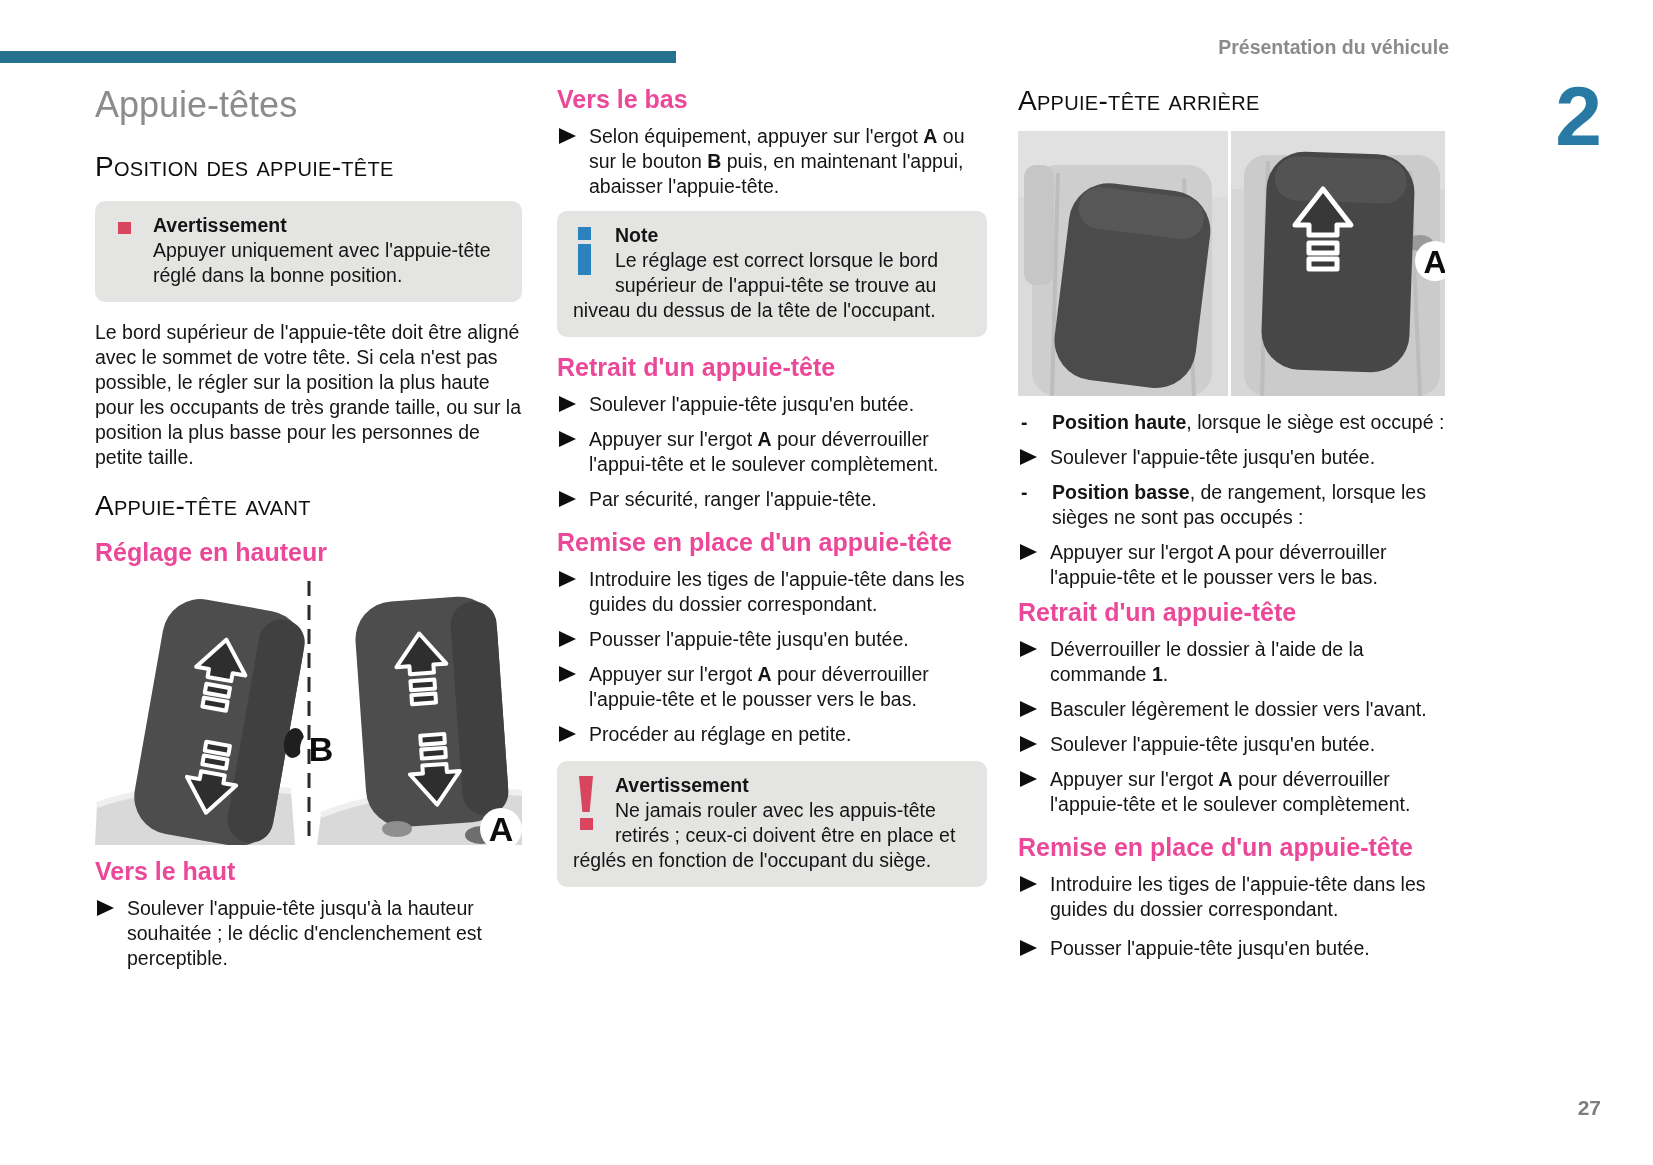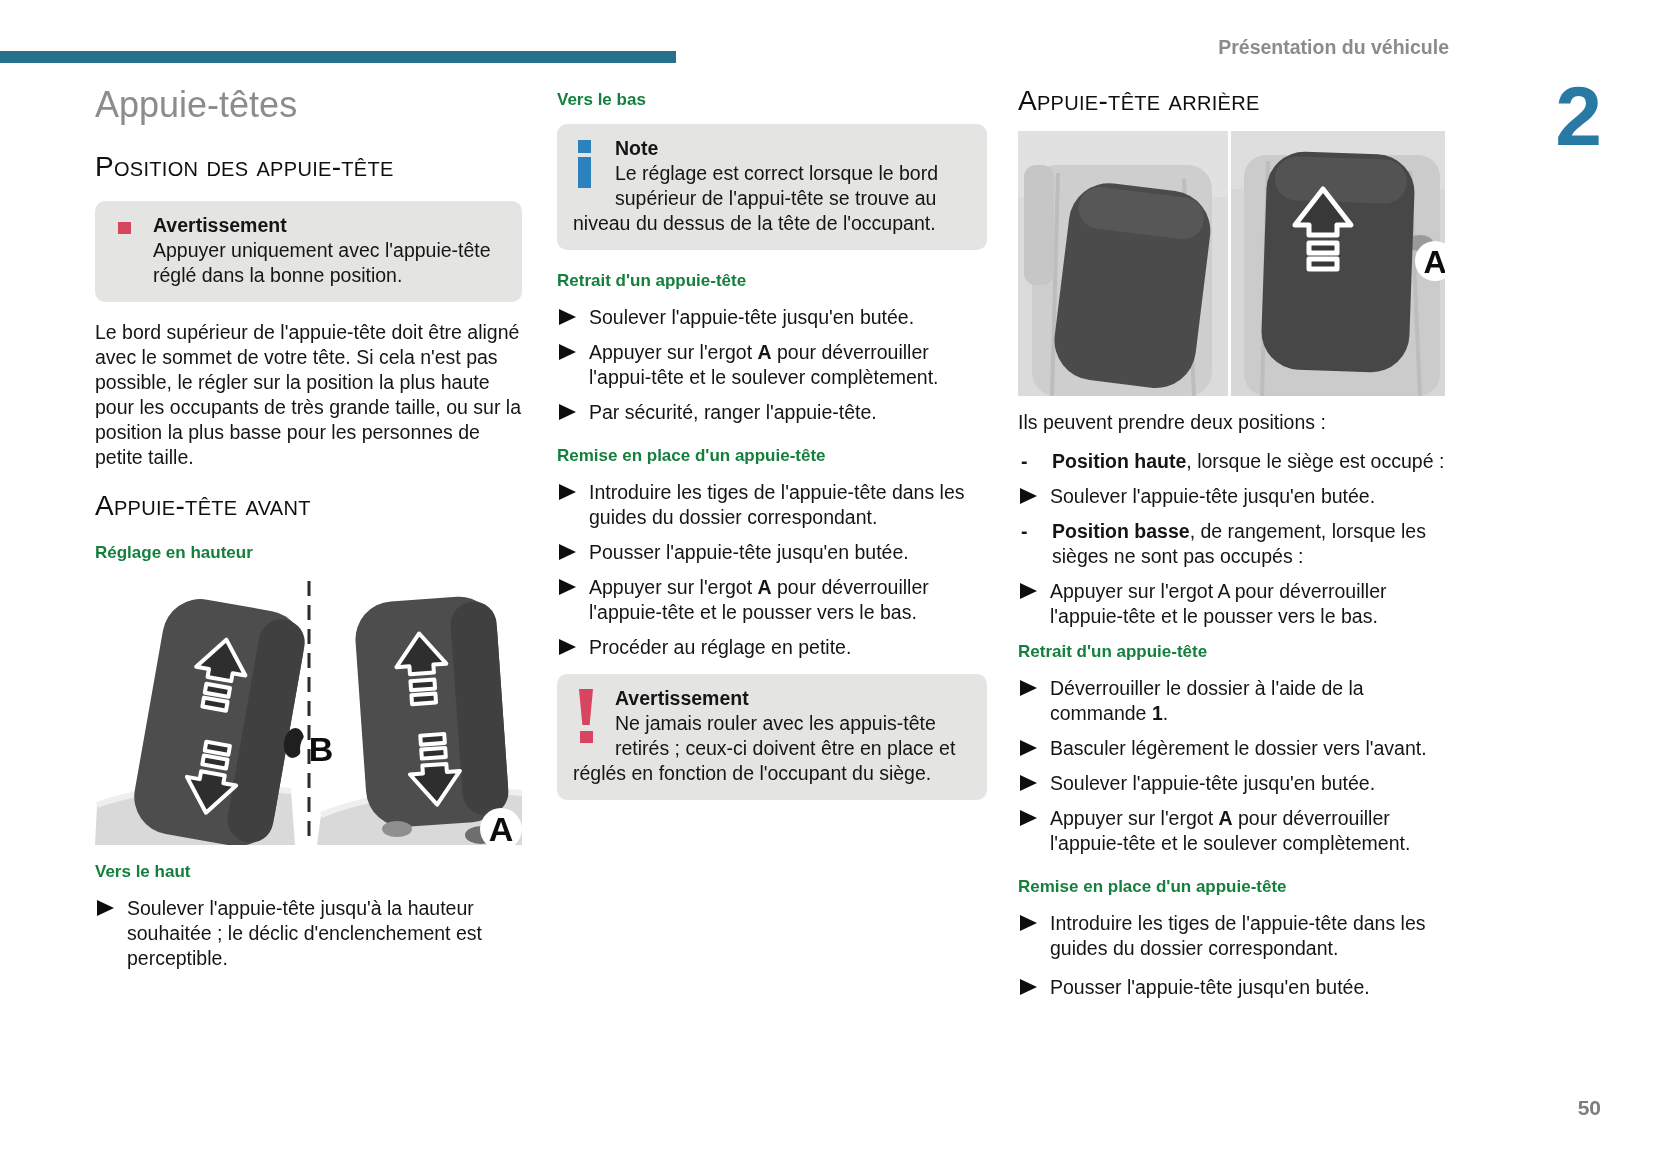--- a/index.html
+++ b/index.html
@@ -15,21 +15,21 @@
   
   .col{position:absolute;top:85px;font-size:19.5px;line-height:25px;}
   #col1{left:95px;width:427px;}
   #col2{left:557px;width:430px;}
   #col3{left:1018px;width:433px;}
 
   .title{font-size:36px;color:#8C8C8C;font-weight:400;margin:0 0 26px;line-height:1.1;}
   .sec{font-size:28px;font-weight:400;font-variant:small-caps;letter-spacing:.3px;
        margin:14px 0 18px;color:#0f0f0f;line-height:1.15;}
   .sec.first{margin-top:0;}
-  .sub{font-size:17px;font-weight:700;margin:18px 0 12px;color:#15803d;}
+  .sub{font-size:25px;font-weight:700;margin:18px 0 12px;color:#ec4899;}
   .sub.first{margin-top:2px;}
   .body-p{margin:0 0 10px;}
 
   .item{display:flex;margin:0 0 10px;}
   .tri{width:0;height:0;border-top:8px solid transparent;border-bottom:8px solid transparent;
        border-left:17px solid #0e0e0e;margin:4px 13px 0 2px;flex:none;}
   .dashm{font-weight:700;width:31px;flex:none;padding-left:3px;}
   .itxt{flex:1;}
 
   
@@ -125,20 +125,24 @@
 
     <div class="sub" style="margin-top:4px">Vers le haut</div>
     <div class="item">
       <span class="tri"></span>
       <span class="itxt">Soulever l'appuie-tête jusqu'à la hauteur souhaitée ; le déclic d'enclenchement est perceptible.</span>
     </div>
   </div>
 
   <div class="col" id="col2">
     <div class="sub first">Vers le bas</div>
+    <div class="item">
+      <span class="tri"></span>
+      <span class="itxt">Selon équipement, appuyer sur l'ergot <b>A</b> ou sur le bouton <b>B</b> puis, en maintenant l'appui, abaisser l'appuie-tête.</span>
+    </div>
 
     <div class="box" style="margin-top:12px">
       <span class="icon-note">
         <span class="note-dot" style="display:block"></span>
           <span class="note-bar" style="display:block"></span>
       </span>
       <b class="btitle">Note</b>
       <span>Le réglage est correct lorsque le bord supérieur de l'appui-tête se trouve au niveau du dessus de la tête de l'occupant.</span>
     </div>
 
@@ -210,21 +214,20 @@
       </g>
       <g transform="translate(305,102)" stroke="#FFFFFF" stroke-width="5" stroke-linejoin="round" fill="#383838">
         <polygon points="0,-44 28,-8 14,-8 14,2 -14,2 -14,-8 -28,-8"></polygon>
         <rect x="-14" y="10" width="28" height="10"></rect>
         <rect x="-14" y="26" width="28" height="10"></rect>
       </g>
       <circle cx="417" cy="130" r="20" fill="#FFFFFF"></circle>
       <text x="417" y="142" font-size="32" text-anchor="middle" fill="#0D0D0D">A</text>
     </svg>
 
-    <p class="body-p" style="margin:2px 0 14px">Ils peuvent prendre deux positions :</p>
 
     <div class="item">
       <span class="dashm">-</span>
       <span class="itxt"><b>Position haute</b>, lorsque le siège est occupé :</span>
     </div>
     <div class="item">
       <span class="tri"></span>
       <span class="itxt">Soulever l'appuie-tête jusqu'en butée.</span>
     </div>
     <div class="item">
@@ -259,14 +262,14 @@
     <div class="item">
       <span class="tri"></span>
       <span class="itxt">Introduire les tiges de l'appuie-tête dans les guides du dossier correspondant.</span>
     </div>
     <div class="item" style="margin-top:14px">
       <span class="tri"></span>
       <span class="itxt">Pousser l'appuie-tête jusqu'en butée.</span>
     </div>
   </div>
 
-  <div class="pagenum">50</div>
+  <div class="pagenum">27</div>
 </div>
 
 </body></html>

